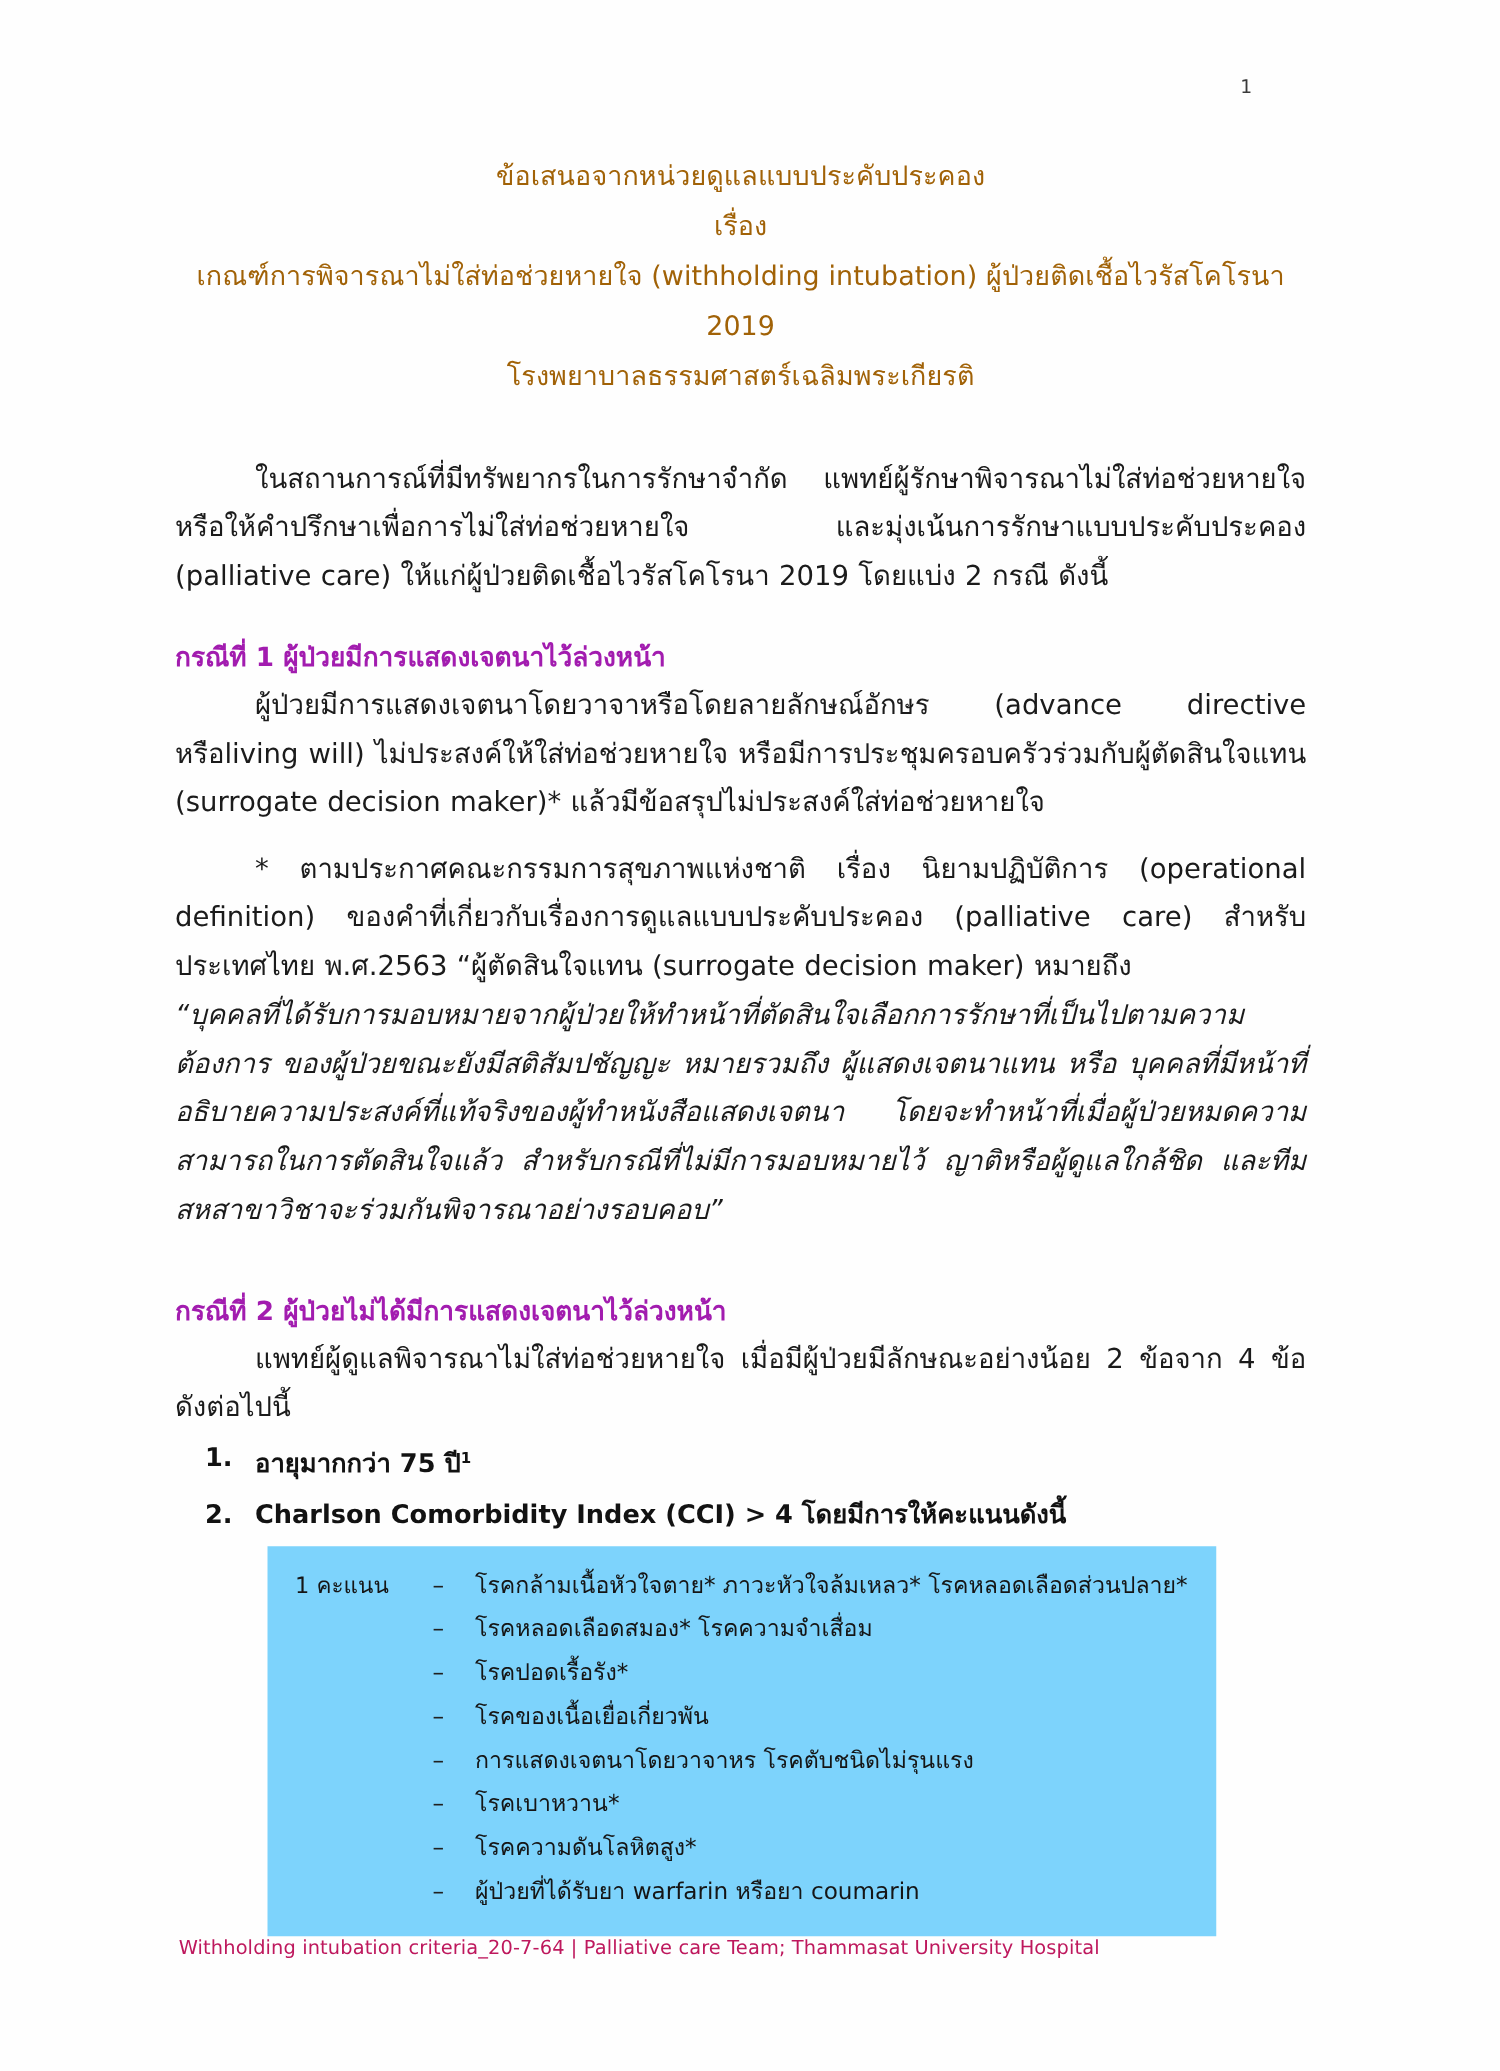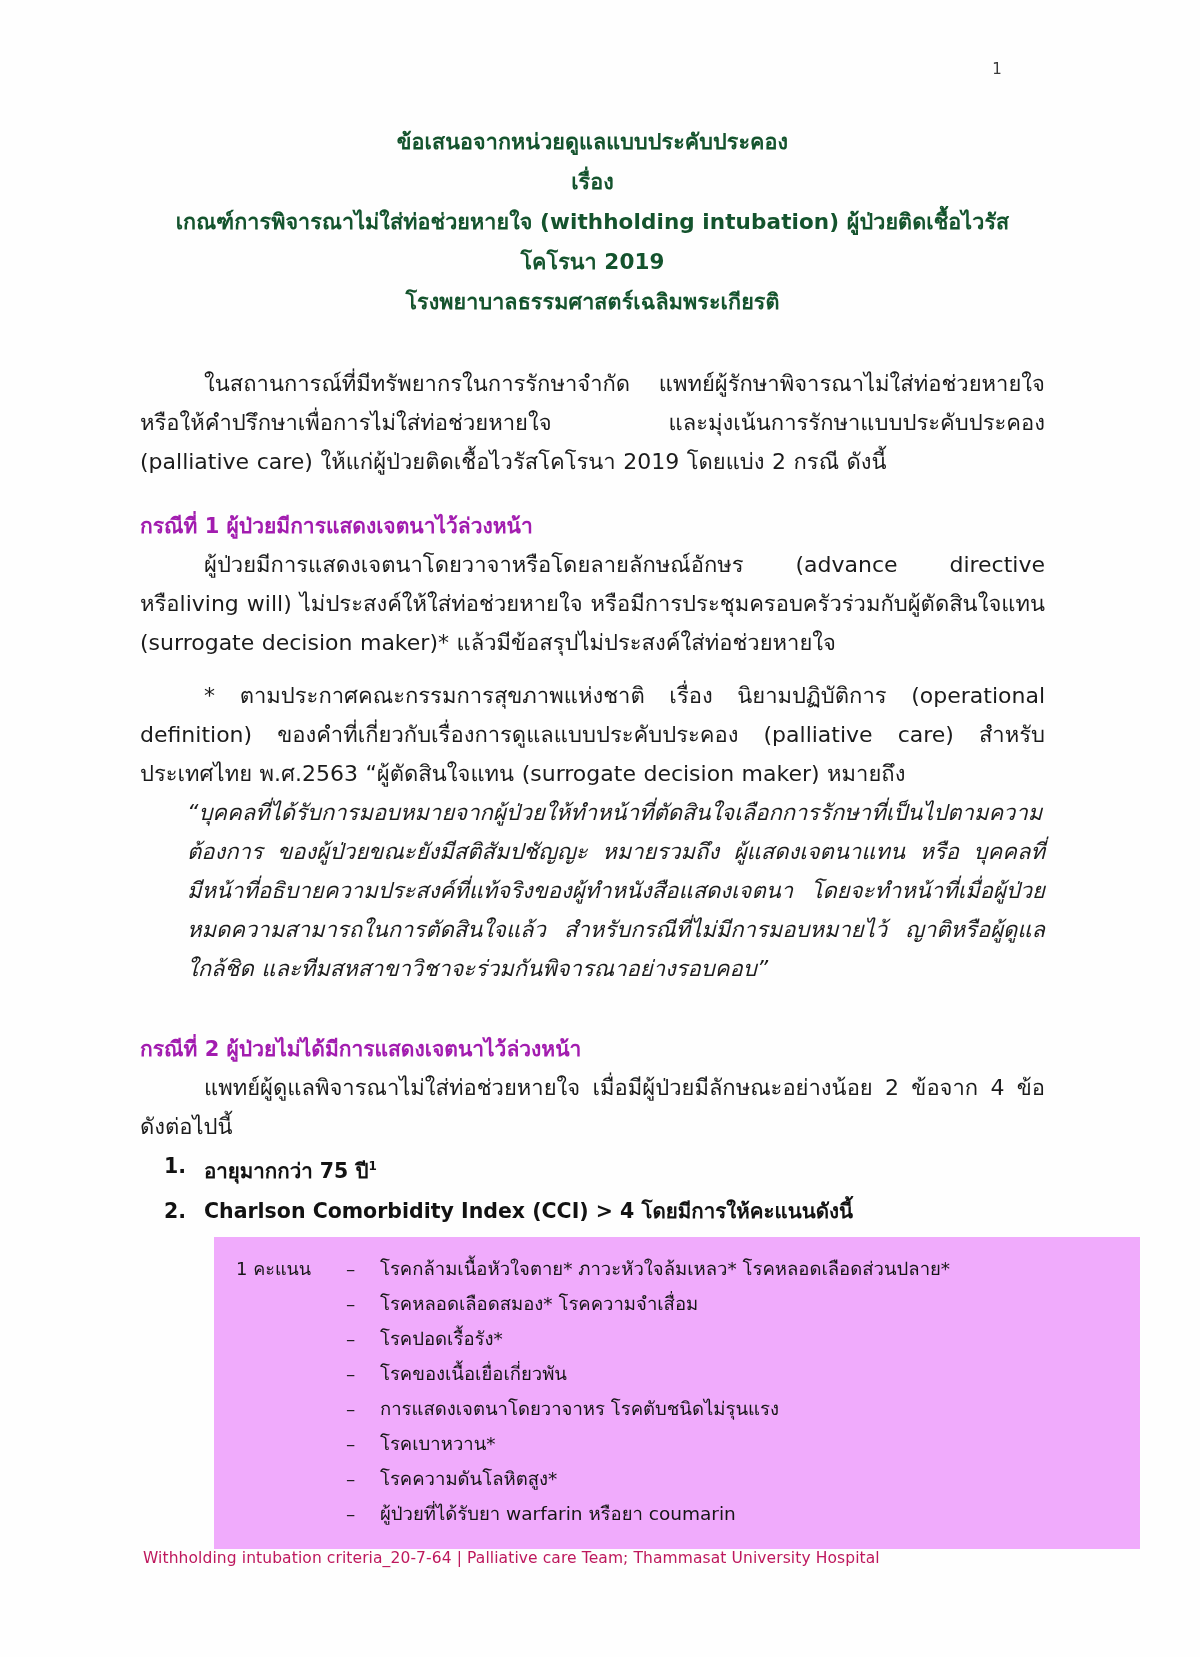--- a/index.html
+++ b/index.html
@@ -36,22 +36,22 @@
     letter-spacing: 0.3px;
   }
   .content {
     position: absolute;
     left: 140px;
     top: 122px;
     width: 905px;
   }
   .title-block {
     text-align: center;
-    font-weight: bold;
-    color: #14532d;
+    font-weight: normal;
+    color: #a16207;
   }
   .title-line {
     font-size: 21.5px;
     line-height: 40px;
     letter-spacing: 0.1px;
   }
   .title-line.sub {
     font-size: 21.5px;
   }
   .para {
@@ -71,21 +71,20 @@
   .spacer-sm { height: 14px; }
   .section-heading {
     font-size: 21px;
     font-weight: bold;
     color: #a21caf;
     line-height: 38px;
     margin: 0;
   }
   .italic-block .para {
     font-style: italic;
-    margin-left: 47px;
   }
   .numbered-list {
     margin: 0;
     padding: 0;
     list-style: none;
   }
   .numbered-item {
     display: flex;
     font-size: 20.5px;
     line-height: 40px;
@@ -103,22 +102,22 @@
     flex: 1;
   }
   .numbered-item .txt sup {
     font-size: 12px;
     vertical-align: super;
     font-weight: bold;
   }
   .score-table {
     margin-top: 6px;
     margin-left: 74px;
-    width: 926px;
-    background: #f0abfc;
+    width: 759px;
+    background: #7dd3fc;
     padding: 14px 0 18px 0;
     box-sizing: border-box;
   }
   .score-row {
     display: flex;
     align-items: flex-start;
     font-size: 18.5px;
     line-height: 35px;
     color: #151515;
   }

